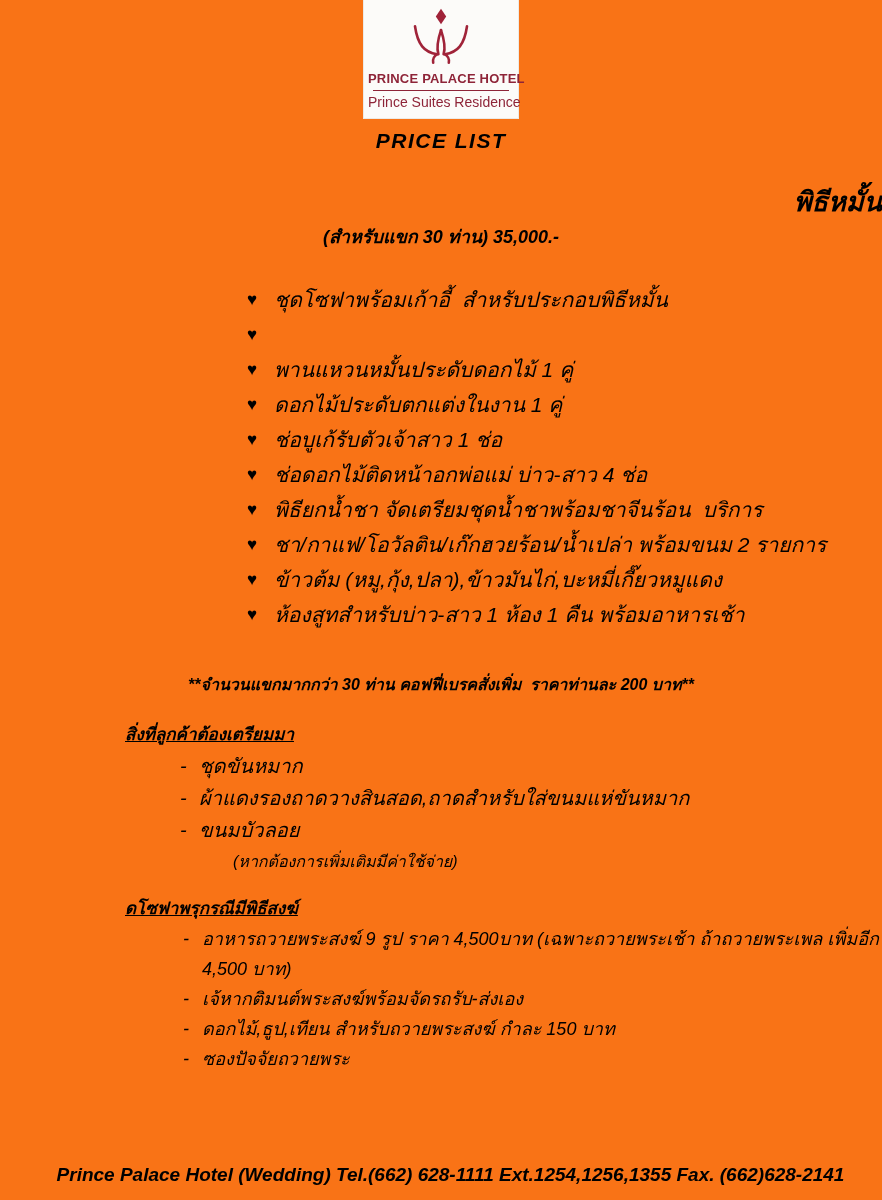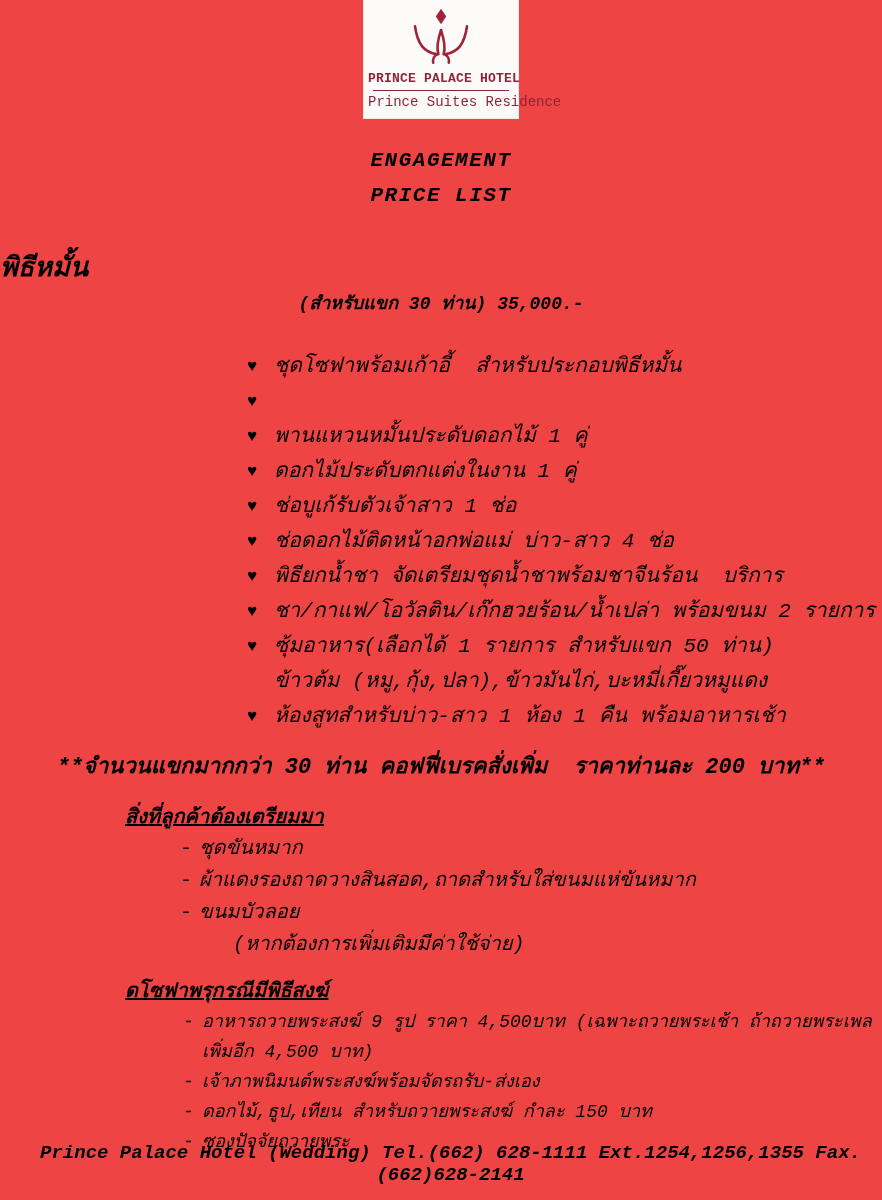--- a/index.html
+++ b/index.html
@@ -1,22 +1,22 @@
 <!DOCTYPE html>
 <html><head>
 <meta charset="utf-8">
 <style>
   html,body{margin:0;padding:0;background:#ffffff;}
   .page{
     position:relative;
     width:882px;height:1200px;
     margin:0 auto;
-    background:#ef4444;
+    background:#f97316;
     color:#000000;
-    font-family:Liberation Mono, monospace;
+    font-family:Liberation Sans, sans-serif;
     overflow:hidden;
   }
   
   .logo-box{
     width:156px;
     margin:0 auto;
     text-align:center;
     background:#fcfbf9;
     border:1px solid #edeae5;
     border-top:none;
@@ -35,52 +35,52 @@
   .logo-rule{border:none;border-top:1.5px solid #8e2438;margin:3px 5px 3px;}
   .logo-sub{font-size:14px;color:#8e2438;line-height:16px;white-space:nowrap;}
   
   .doc-title{
     text-align:center;font-style:italic;font-weight:bold;
     font-size:21px;letter-spacing:1.5px;line-height:27px;
   }
   .t1{margin-top:28px;}
   .t2{margin-top:8px;}
   .pkg-name{
-    text-align:left;font-style:italic;font-weight:bold;
-    font-size:27px;line-height:36px;margin-top:42px;
+    text-align:right;font-style:italic;font-weight:bold;
+    font-size:27px;line-height:36px;margin-top:30px;
   }
   .pkg-price{
     text-align:center;font-style:italic;font-weight:bold;
     font-size:18px;line-height:30px;margin-top:2px;white-space:pre-wrap;
   }
   
   .inclusions{margin:30px 0 0 247px;font-style:italic;font-size:21px;}
   .bullet{display:flex;align-items:flex-start;}
   .heart{
     width:27px;flex:none;font-style:normal;
     font-size:17px;line-height:35px;color:#000;
   }
   .bullet-lines div{line-height:35px;white-space:pre-wrap;}
   
   .extra-note{
     text-align:center;font-style:italic;font-weight:bold;
-    font-size:22px;line-height:30px;margin-top:19px;white-space:pre-wrap;
+    font-size:16px;line-height:30px;margin-top:38px;white-space:pre-wrap;
   }
   
   .section{font-style:italic;margin-left:125px;}
   .sec-customer{margin-top:20px;}
   .sec-monk{margin-top:16px;}
   .section-heading{
-    font-size:20px;font-weight:bold;text-decoration:underline;
+    font-size:17px;font-weight:bold;text-decoration:underline;
     line-height:30px;white-space:pre-wrap;
   }
   .s-item{display:flex;white-space:pre-wrap;}
   .sec-customer .s-item{margin-left:55px;font-size:20px;line-height:32px;}
   .dash{width:19px;flex:none;}
-  .sub-note{margin-left:108px;font-size:20px;line-height:32px;white-space:pre-wrap;}
+  .sub-note{margin-left:108px;font-size:16px;line-height:32px;white-space:pre-wrap;}
   .sec-monk .s-item{margin-left:58px;font-size:18px;line-height:30px;}
   
   .footer{
     position:absolute;left:0;right:0;bottom:14px;
     text-align:center;font-style:italic;font-weight:bold;
     font-size:19px;white-space:pre-wrap;margin-left:19px;
   }
 </style>
 </head>
 <body>
@@ -97,21 +97,20 @@
         <path d="M54,73 C49,76 47,81 48,86"></path>
         <path d="M66,73 C71,76 73,81 72,86"></path>
       </g>
       <polygon points="60,3 68,15 60,27 52,15" fill="#a02339"></polygon>
     </svg>
     <div class="logo-name">PRINCE PALACE HOTEL</div>
     <hr class="logo-rule">
     <div class="logo-sub">Prince Suites Residence</div>
   </div>
 
-  <div class="doc-title t1">ENGAGEMENT</div>
   <div class="doc-title t2">PRICE LIST</div>
 
   <div class="pkg-name">พิธีหมั้น</div>
   <div class="pkg-price">(สำหรับแขก 30 ท่าน) 35,000.-</div>
 
   <div class="inclusions">
 
     <div class="bullet">
       <span class="heart">♥</span>
       <div class="bullet-lines">
@@ -161,21 +160,20 @@
     <div class="bullet">
       <span class="heart">♥</span>
       <div class="bullet-lines">
         <div>ชา/กาแฟ/โอวัลติน/เก๊กฮวยร้อน/น้ำเปล่า พร้อมขนม 2 รายการ</div>
       </div>
     </div>
 
     <div class="bullet">
       <span class="heart">♥</span>
       <div class="bullet-lines">
-        <div>ซุ้มอาหาร(เลือกได้ 1 รายการ สำหรับแขก 50 ท่าน)</div>
         <div>ข้าวต้ม (หมู,กุ้ง,ปลา),ข้าวมันไก่,บะหมี่เกี๊ยวหมูแดง</div>
       </div>
     </div>
 
     <div class="bullet">
       <span class="heart">♥</span>
       <div class="bullet-lines">
         <div>ห้องสูทสำหรับบ่าว-สาว 1 ห้อง 1 คืน พร้อมอาหารเช้า</div>
       </div>
     </div>
@@ -202,21 +200,21 @@
   </div>
 
   <div class="section sec-monk">
     <div class="section-heading">ดโซฟาพรุกรณีมีพิธีสงฆ์</div>
     <div class="s-item">
       <span class="dash">-</span>
       <span>อาหารถวายพระสงฆ์ 9 รูป ราคา 4,500บาท (เฉพาะถวายพระเช้า ถ้าถวายพระเพล เพิ่มอีก 4,500 บาท)</span>
     </div>
     <div class="s-item">
       <span class="dash">-</span>
-      <span>เจ้าภาพนิมนต์พระสงฆ์พร้อมจัดรถรับ-ส่งเอง</span>
+      <span>เจ้หากติมนต์พระสงฆ์พร้อมจัดรถรับ-ส่งเอง</span>
     </div>
     <div class="s-item">
       <span class="dash">-</span>
       <span>ดอกไม้,ธูป,เทียน สำหรับถวายพระสงฆ์ กำละ 150 บาท</span>
     </div>
     <div class="s-item">
       <span class="dash">-</span>
       <span>ซองปัจจัยถวายพระ</span>
     </div>
   </div>

